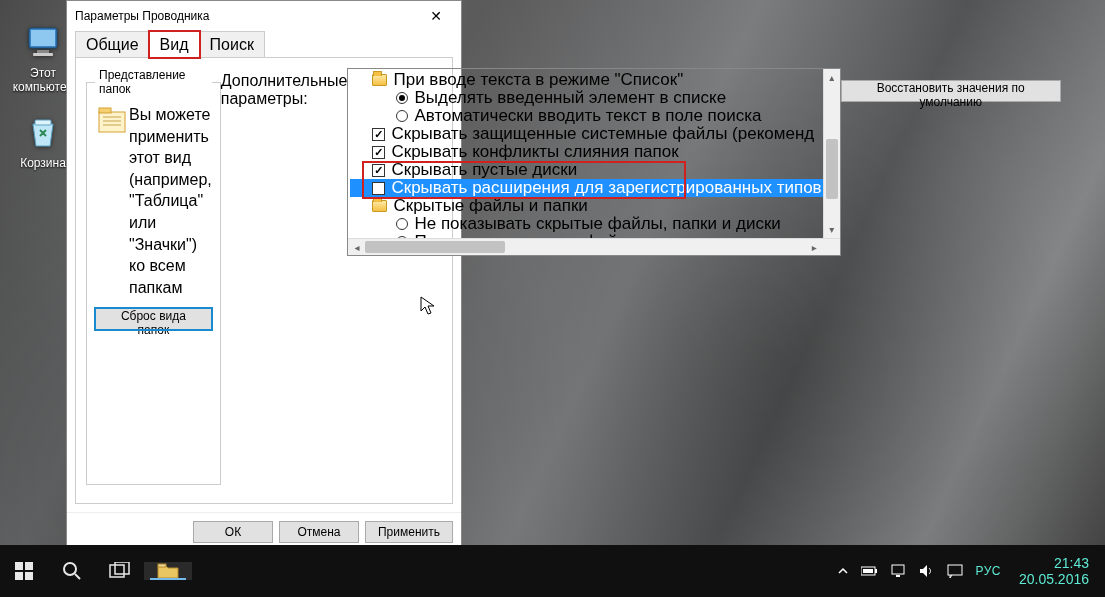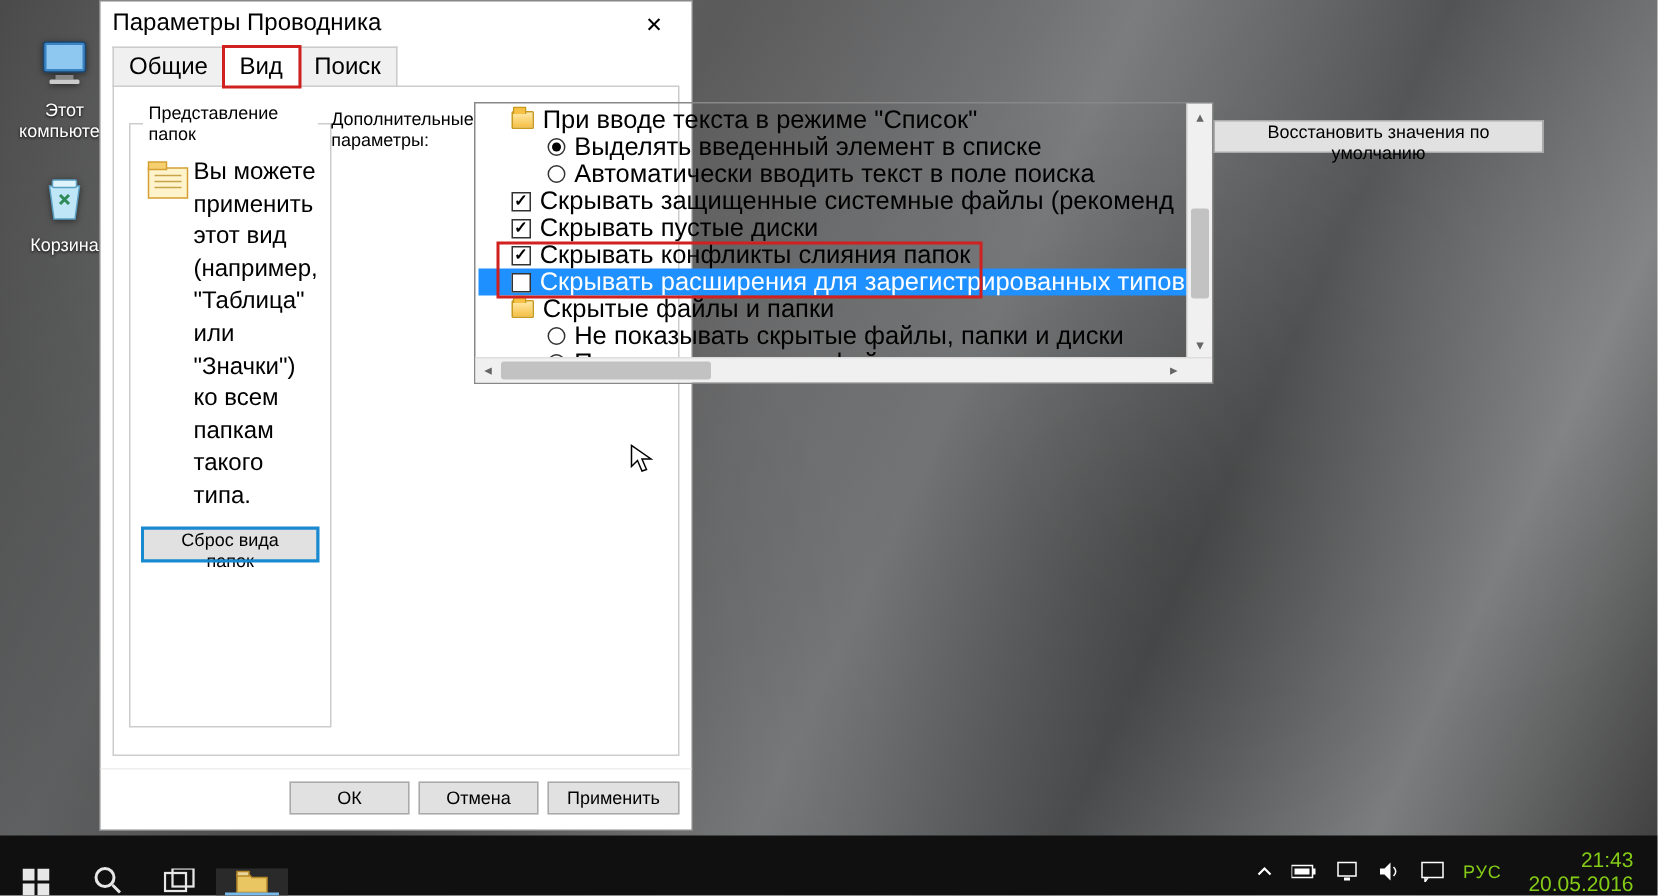--- a/index.html
+++ b/index.html
@@ -23,21 +23,21 @@
 .desktop-icon .glyph{width:40px;height:40px;margin:0 auto 4px}
 .pc-glyph svg, .recycle-glyph svg{filter:drop-shadow(0 1px 2px rgba(0,0,0,.5))}
 
 
 .dialog{
   position:absolute;left:66px;top:0;width:396px;height:554px;
   background:#fff;border:1px solid #888;display:flex;flex-direction:column;
   font-size:12px;color:#000;z-index:5;
 }
 .titlebar{height:30px;display:flex;align-items:center;padding:0 4px 0 8px}
-.titlebar .title{flex:1;font-size:16px}
+.titlebar .title{flex:1;font-size:12px}
 .titlebar .close{width:42px;height:28px;display:flex;align-items:center;justify-content:center;font-size:14px}
 
 .tabs{display:flex;padding:0 8px;margin-top:-1px}
 .tab{padding:4px 10px;border:1px solid #ccc;border-bottom:none;background:#fff;margin-right:-1px;font-size:16px;position:relative;top:1px}
 .tab.inactive{background:#f0f0f0}
 .tab.active{z-index:2}
 .tab-highlight-red{outline:2px solid #d02020;outline-offset:-1px}
 
 .tab-body{flex:1;border:1px solid #ccc;margin:0 8px 8px;padding:10px;position:relative;display:flex;flex-direction:row}
 
@@ -45,21 +45,21 @@
 fieldset.groupbox legend{font-size:12px;padding:0 4px}
 
 .gb-row{display:flex}
 .gb-ico{width:34px;flex:none;display:flex;align-items:flex-start;justify-content:center;padding-top:2px}
 .gb-text{font-size:16px;line-height:1.35}
 .gb-btns{display:flex;gap:12px;margin-top:10px;justify-content:center}
 .btn{min-width:110px;height:22px;font-size:12px;padding:0 12px;border:1px solid #aaa;background:#e1e1e1}
 .btn:disabled{color:#888;background:#f3f3f3}
 .btn.hl-blue{outline:2px solid #1a8ad0;outline-offset:-1px;border-color:#1a8ad0}
 
-.adv-label{font-size:12px;margin:4px 0 4px}
+.adv-label{font-size:16px;margin:4px 0 4px}
 .treewrap{border:1px solid #888;height:188px;display:flex;flex-direction:column;position:relative}
 .treebody{flex:1;overflow:hidden;position:relative;padding:2px 0 2px 2px;font-size:17px;line-height:18px}
 .tree-scroll-v{position:absolute;right:0;top:0;bottom:17px;width:17px;background:#f0f0f0;border-left:1px solid #ddd}
 .tree-scroll-v .thumb{position:absolute;left:2px;right:2px;top:70px;height:60px;background:#c2c2c2;border-radius:2px}
 .tree-scroll-v .arr{position:absolute;left:0;right:0;height:17px;display:flex;align-items:center;justify-content:center;color:#666;font-size:10px}
 .tree-scroll-v .arr.up{top:0}
 .tree-scroll-v .arr.dn{bottom:0}
 .tree-scroll-h{height:17px;background:#f0f0f0;border-top:1px solid #ddd;position:relative}
 .tree-scroll-h .arr{position:absolute;top:0;bottom:0;width:17px;display:flex;align-items:center;justify-content:center;color:#666;font-size:10px}
 .tree-scroll-h .arr.l{left:0}
@@ -79,21 +79,21 @@
 .red-box{position:absolute;border:2px solid #d02020;pointer-events:none;z-index:4}
 
 .restore-row{display:flex;justify-content:flex-end;margin-top:12px}
 
 .dlg-buttons{display:flex;justify-content:flex-end;gap:6px;padding:8px 8px 10px;margin-top:auto;border-top:1px solid #eee}
 .dlg-buttons .btn{min-width:80px}
 
 .cursor-arrow{position:absolute;left:488px;top:295px;z-index:20;pointer-events:none}
 
 
-.taskbar{position:absolute;left:0;right:0;bottom:0;height:40px;background:#101010;display:flex;align-items:flex-end;color:#84cc16;z-index:30}
+.taskbar{position:absolute;left:0;right:0;bottom:0;height:52px;background:#101010;display:flex;align-items:center;color:#5eead4;z-index:30}
 .tbtn{width:48px;display:flex;align-items:center;justify-content:center}
 .tbtn svg{opacity:.9}
 .tbtn.active{background:#2a2a2a}
 .tbtn .underline{position:absolute;bottom:0;left:6px;right:6px;height:2px;background:#76b9ed}
 .tbtn{position:relative}
 .spacer{flex:1}
 .systray{display:flex;align-items:center;gap:12px;padding:0 10px;font-size:12px}
 .systray .lang{font-size:12px;letter-spacing:.5px}
 .systray .clock{text-align:right;line-height:1.15;font-size:14px;padding:0 6px}
 .systray svg{display:block}
@@ -145,21 +145,20 @@
               <rect x="2" y="6" width="26" height="20" fill="#fff3cc" stroke="#d4a032"></rect>
               <rect x="2" y="2" width="12" height="5" fill="#f6d070" stroke="#d4a032"></rect>
               <line x1="6" y1="11" x2="24" y2="11" stroke="#c7a34a"></line>
               <line x1="6" y1="15" x2="24" y2="15" stroke="#c7a34a"></line>
               <line x1="6" y1="19" x2="24" y2="19" stroke="#c7a34a"></line>
             </svg>
         </div>
         <div class="gb-text">
           <div>Вы можете применить этот вид (например,</div>
           <div>"Таблица" или "Значки") ко всем папкам</div>
-          <div>такого типа.</div>
         </div>
       </div>
       <div class="gb-btns">
         <button class="btn hl-blue">Сброс вида папок</button>
       </div>
     </fieldset>
 
     <div class="adv-label">Дополнительные параметры:</div>
 
     <div class="treewrap">
@@ -175,25 +174,25 @@
         <div class="node d2">
             <span class="rd"></span>
             <span>Автоматически вводить текст в поле поиска</span>
           </div>
         <div class="node d1">
             <span class="ck checked"></span>
             <span>Скрывать защищенные системные файлы (рекоменд</span>
           </div>
         <div class="node d1">
             <span class="ck checked"></span>
+            <span>Скрывать конфликты слияния папок</span>
+          </div>
+        <div class="node d1">
+            <span class="ck checked"></span>
             <span>Скрывать пустые диски</span>
-          </div>
-        <div class="node d1">
-            <span class="ck checked"></span>
-            <span>Скрывать конфликты слияния папок</span>
           </div>
         <div class="node d1 sel-row">
             <span class="ck"></span>
             <span>Скрывать расширения для зарегистрированных типов</span>
           </div>
         <div class="node d1">
             <span class="fld"></span>
             <span>Скрытые файлы и папки</span>
           </div>
         <div class="node d2">

